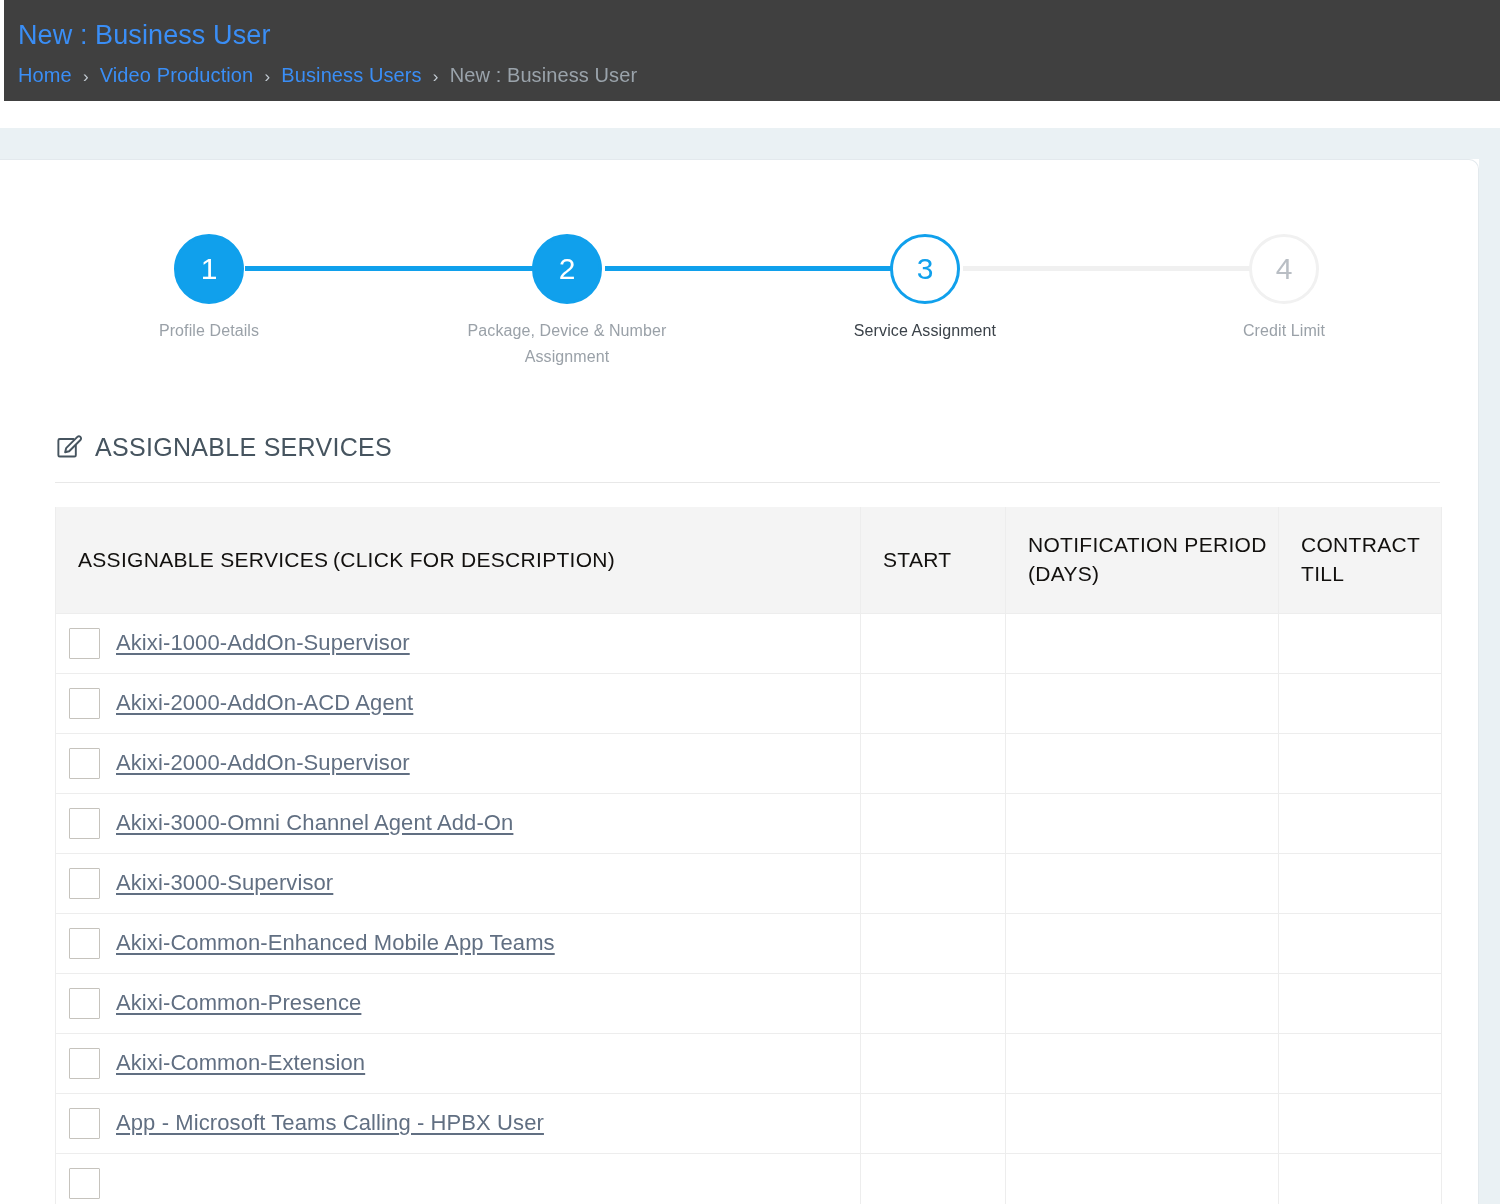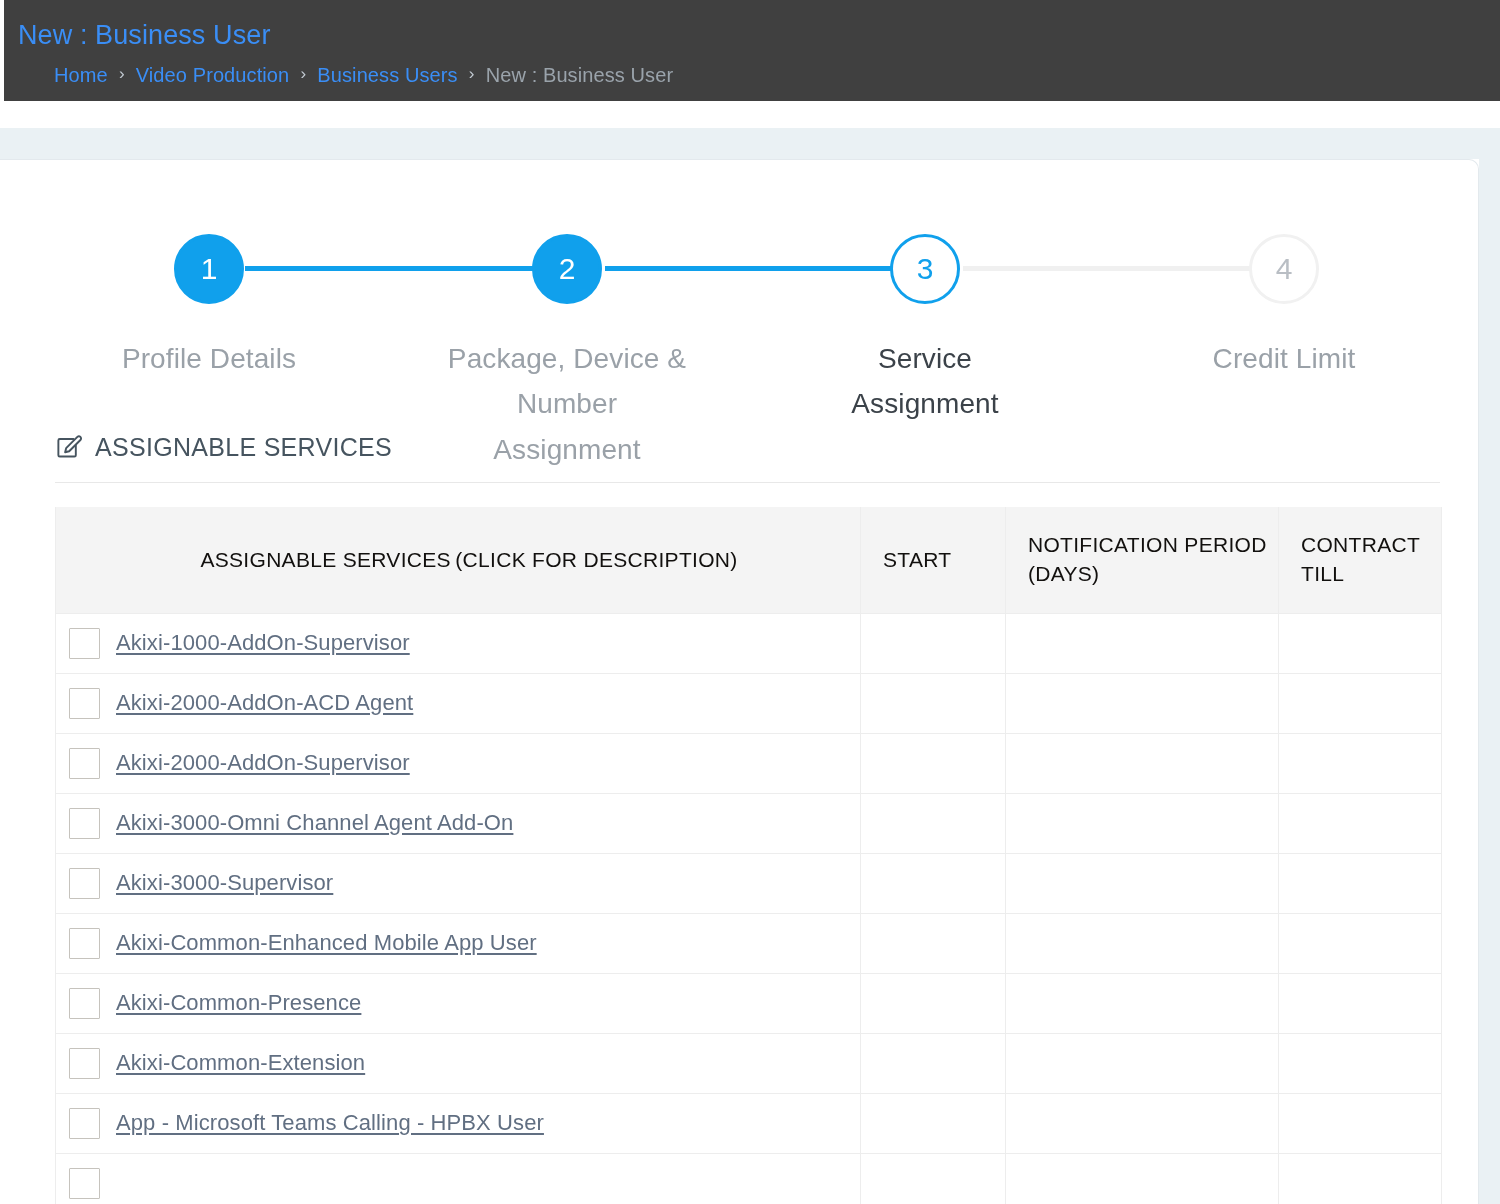--- a/index.html
+++ b/index.html
@@ -26,24 +26,23 @@
     font-size: 27px;
     font-weight: 400;
     color: #3a8ef6;
     letter-spacing: 0.1px;
     white-space: nowrap;
   }
   .breadcrumb {
     position: absolute;
     left: 14px; top: 64px;
     display: flex;
-    align-items: flex-start;
+    align-items: flex-end;
     font-size: 20px;
     white-space: nowrap;
-    margin-left: 36px;
   }
   .crumb {
     color: #3a8ef6;
     text-decoration: none;
     letter-spacing: 0.1px;
   }
   .crumb.current { color: #9aa3ab; }
   .crumb-sep {
     display: inline-block;
     width: 28px;
@@ -122,22 +121,22 @@
     background: #ffffff;
     color: #10a0ec;
     border: 3px solid #10a0ec;
   }
   .step-circle.idle {
     background: #ffffff;
     color: #b9bec4;
     border: 3px solid #f1f1f1;
   }
   .step-label {
-    margin-top: 32px;
-    font-size: 28px;
+    margin-top: 14px;
+    font-size: 16px;
     line-height: 1.62;
     color: #9aa1a8;
     font-weight: 400;
     letter-spacing: 0.1px;
   }
   .step-label.current { color: #3b4249; text-align: center; }
 
   
   .section-head {
     position: absolute;
@@ -173,21 +172,21 @@
     background: #f4f4f4;
     border: 1px solid #ededed;
     border-top: none;
     text-align: left;
     vertical-align: middle;
     color: #12100e;
     font-weight: 400;
     height: 106px;
     padding: 0 0 0 22px;
   }
-  .svc-table th.c-name  { width: 805px; padding-left: 22px; text-align: center; }
+  .svc-table th.c-name  { width: 805px; padding-left: 22px; }
   .svc-table th.c-start { width: 145px; }
   .svc-table th.c-notif { width: 273px; }
   .svc-table th.c-till  { width: 163px; }
 
   .th-main {
     font-size: 21px;
     letter-spacing: 0.3px;
     line-height: 1.35;
   }
   .th-txt {
@@ -357,21 +356,21 @@
             </div>
           </td>
           <td></td>
           <td></td>
           <td></td>
         </tr>
         <tr>
           <td>
             <div class="cell-name">
               <div class="cbox"></div>
-              <span class="svc-link">Akixi-Common-Enhanced Mobile App User</span>
+              <span class="svc-link">Akixi-Common-Enhanced Mobile App Teams</span>
             </div>
           </td>
           <td></td>
           <td></td>
           <td></td>
         </tr>
         <tr>
           <td>
             <div class="cell-name">
               <div class="cbox"></div>

